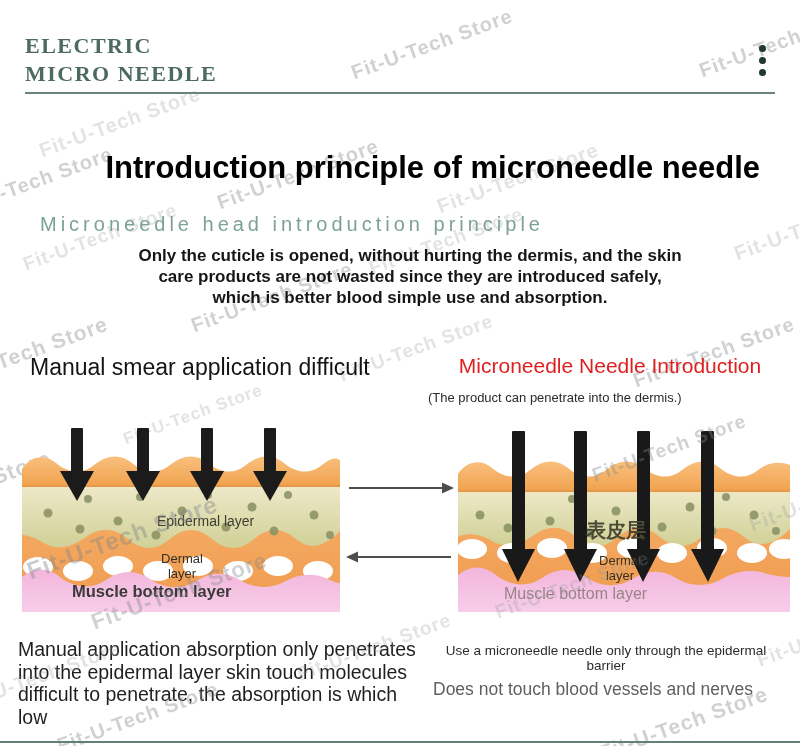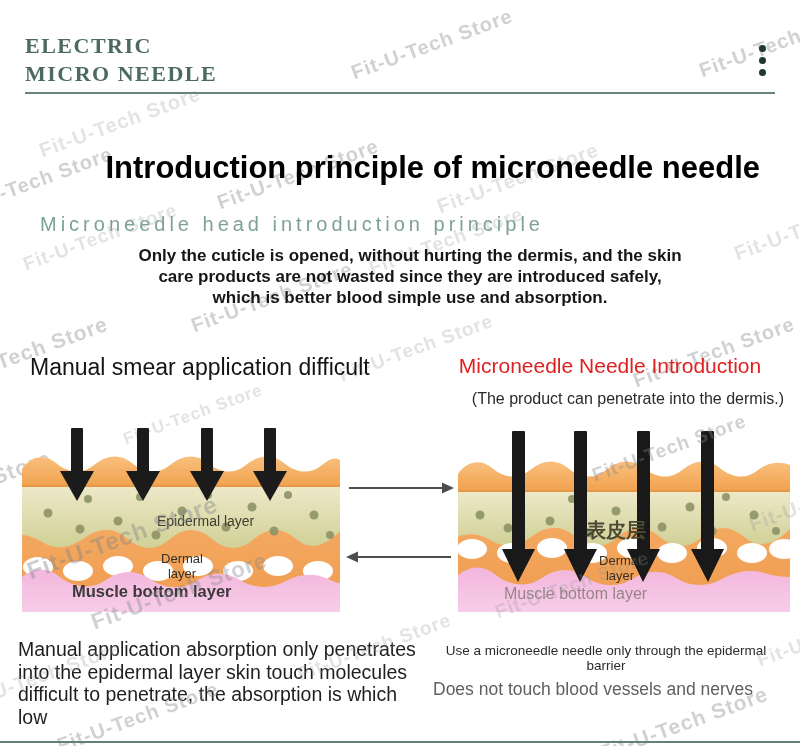--- a/index.html
+++ b/index.html
@@ -22,22 +22,22 @@
   .title{position:absolute;left:40px;top:150px;width:720px;text-align:right;
          font-size:31px;font-weight:700;color:#000000;}
   .subtitle{position:absolute;left:40px;top:213px;width:740px;text-align:left;
             font-size:20px;font-weight:400;letter-spacing:4px;color:#7da294;}
   .desc{position:absolute;left:60px;top:245px;width:700px;text-align:center;
         font-size:17px;font-weight:700;color:#161616;line-height:21px;}
   
   .h-left{position:absolute;left:30px;top:354px;font-size:23px;font-weight:500;color:#141414;}
   .h-right{position:absolute;left:436px;top:354px;width:348px;text-align:center;
            font-size:21px;font-weight:500;color:#e02020;}
-  .h-right-sub{position:absolute;left:428px;top:390px;width:356px;text-align:right;
-               font-size:16px;color:#2a2a2a;}
+  .h-right-sub{position:absolute;left:428px;top:390px;width:356px;text-align:left;
+               font-size:13px;color:#2a2a2a;}
   
   .diagram{position:absolute;width:384px;height:187px;}
   .diagram.left{left:22px;top:425px;}
   .diagram.right{left:458px;top:425px;width:332px;}
   .diagram svg{position:absolute;left:0;top:0;}
   .dlabel{position:absolute;color:#3d3d2e;white-space:nowrap;}
   .lab-epi-l{left:135px;top:88px;font-size:14px;}
   .lab-derm-l{left:128px;top:126px;width:64px;text-align:center;font-size:13px;line-height:15px;color:#343026;}
   .lab-musc-l{left:50px;top:157px;font-size:16.5px;font-weight:700;color:#3a3a3a;}
   .lab-epi-r{left:128px;top:92px;font-size:20px;font-weight:700;color:#4a4a35;}

